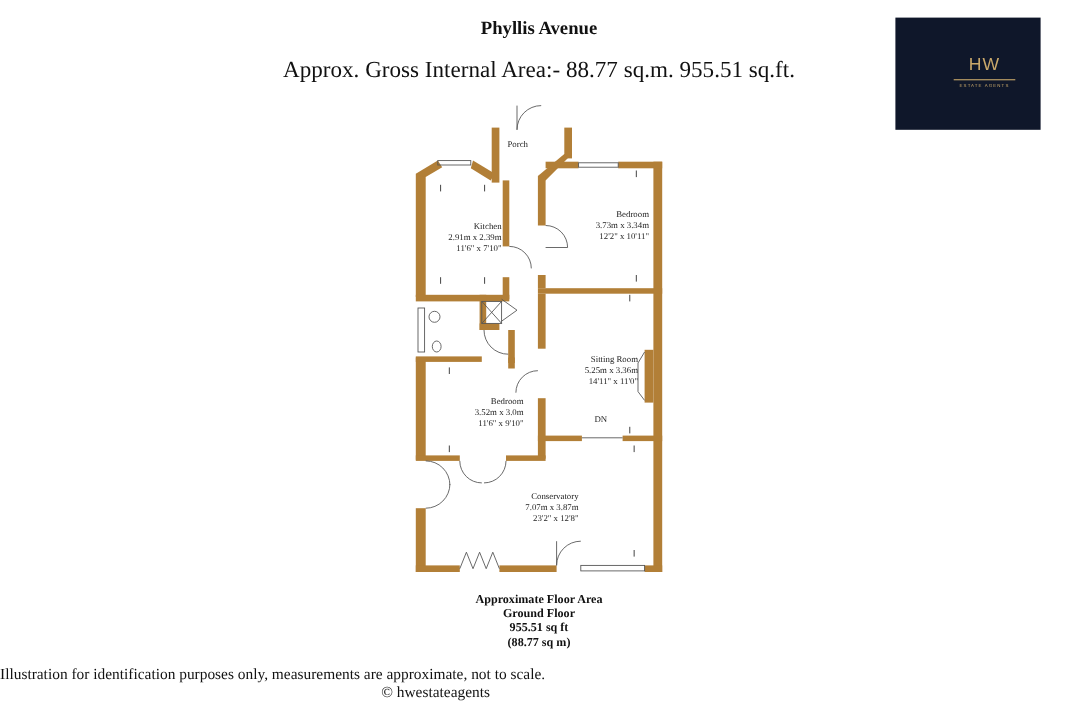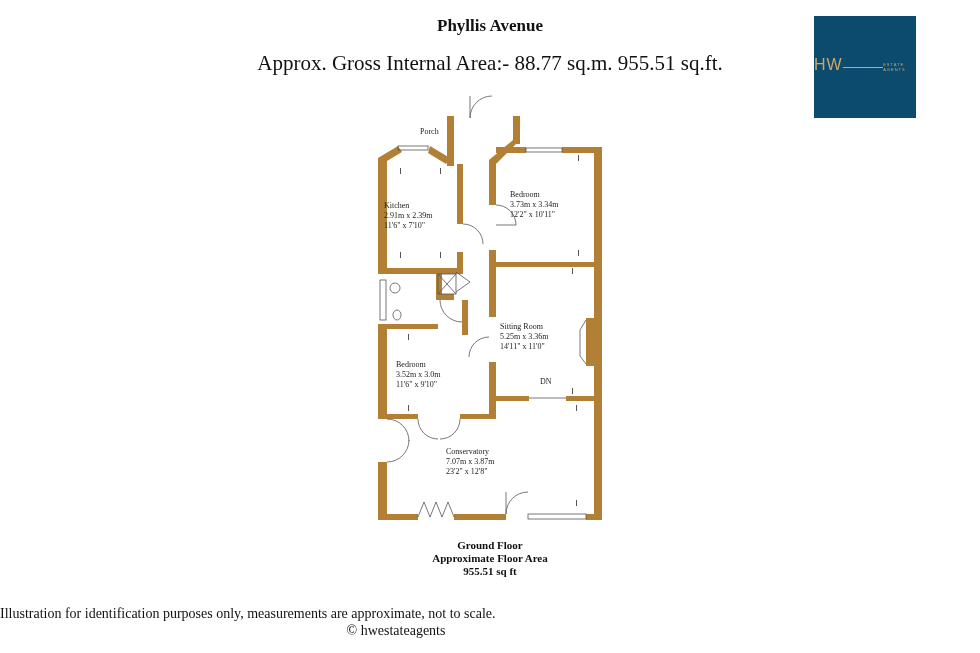--- a/index.html
+++ b/index.html
@@ -10,28 +10,28 @@
   .title {
     position: absolute; left: 0; width: 980px; top: 16px; text-align: center;
     font-family: "Liberation Serif", serif; font-weight: bold; font-size: 17px; color: #111;
   }
   .subtitle {
     position: absolute; left: 0; width: 980px; top: 51px; text-align: center;
     font-family: Liberation Serif, serif; font-size: 21px; color: #111;
   }
   .logo {
     position: absolute; left: 814px; top: 16px; width: 102px; height: 102px;
-    background: #0c4a6e; display: flex; flex-direction: row; align-items: center; justify-content: center;
+    background: #0f172a; display: flex; flex-direction: column; align-items: center; justify-content: center; padding-left: 30px;
   }
   .logo .mark { font-family: "Liberation Sans", sans-serif; color: #c9a86a; font-size: 16px; letter-spacing: 1px; margin-top: -4px; }
   .logo .line { width: 56px; height: 1px; background: #c9a86a; margin: 3px 0 2px; }
   .logo .sub { font-family: "Liberation Sans", sans-serif; color: #c9a86a; font-size: 4px; letter-spacing: 1px; }
   .plan { position: absolute; left: 0; top: 0; }
   .room-label {
-    position: absolute; text-align: left; font-family: "Liberation Serif", serif;
+    position: absolute; text-align: right; font-family: "Liberation Serif", serif;
     font-size: 8px; line-height: 10px; color: #222;
   }
   .footer-block {
     position: absolute; left: 0; width: 980px; top: 539px; text-align: center;
     font-family: "Liberation Serif", serif; font-weight: bold; font-size: 11px; line-height: 13px; color: #111;
   }
   .disclaimer {
     position: absolute; left: 0; width: 980px; top: 606px; text-align: left;
     font-family: "Liberation Serif", serif; font-size: 14px; color: #111;
   }
@@ -191,19 +191,20 @@
   <div>11'6" x 9'10"</div>
 </div>
 
 <div class="room-label" style="left:446px; top:447px; width:80px;">
   <div>Conservatory</div>
   <div>7.07m x 3.87m</div>
   <div>23'2" x 12'8"</div>
 </div>
 
 <div class="footer-block">
+  <div>Approximate Floor Area</div>
   <div>Ground Floor</div>
-  <div>Approximate Floor Area</div>
   <div>955.51 sq ft</div>
+  <div>(88.77 sq m)</div>
 </div>
 
 <div class="disclaimer">Illustration for identification purposes only, measurements are approximate, not to scale.</div>
 <div class="copyright">© hwestateagents</div>
 
 </body></html>

